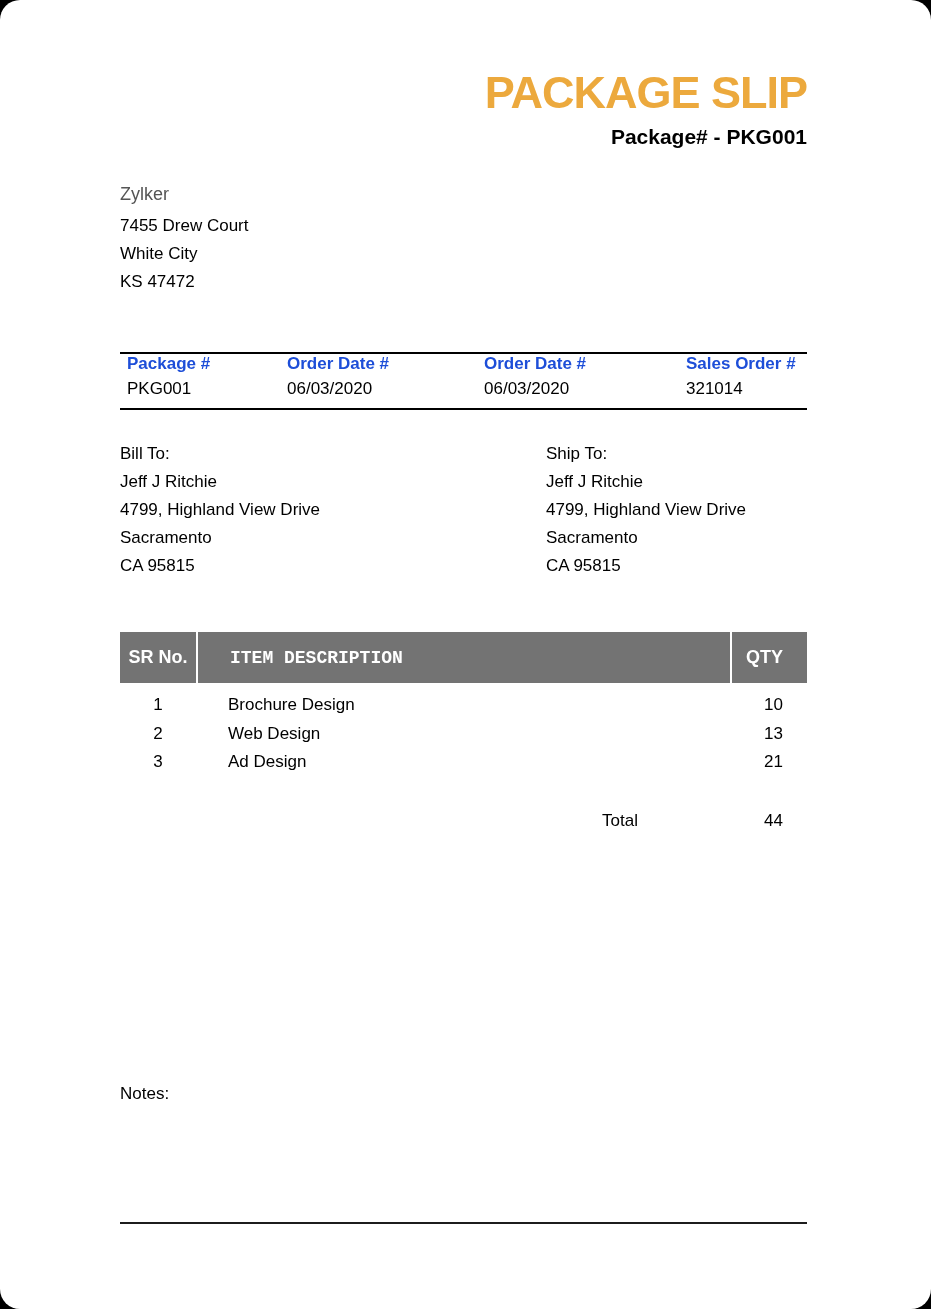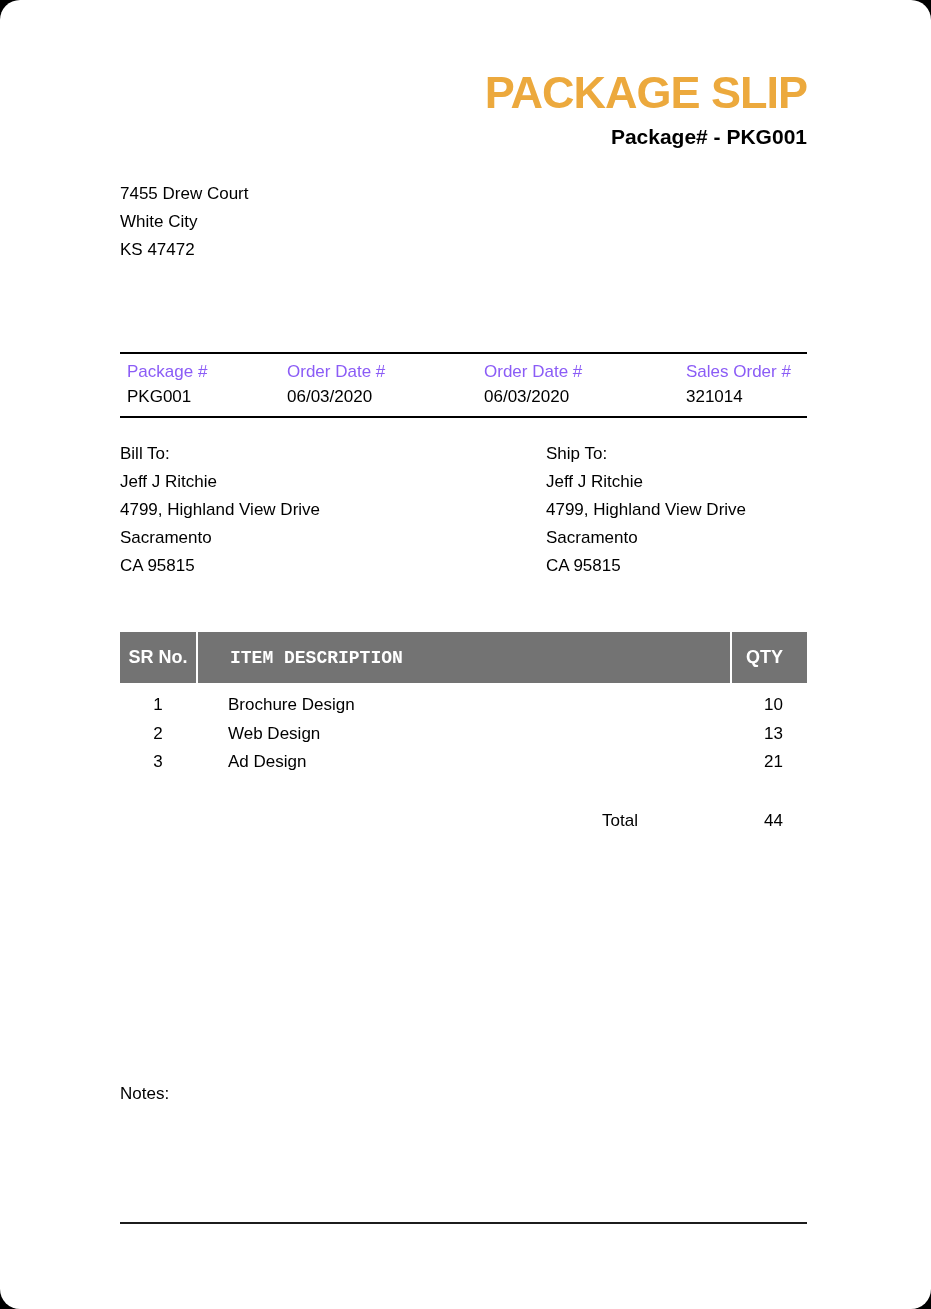--- a/index.html
+++ b/index.html
@@ -41,23 +41,23 @@
     border-collapse: collapse;
     border-top: 2px solid #000;
     border-bottom: 2px solid #000;
   }
   table.info-table th, table.info-table td {
     text-align: left;
     padding-left: 7px;
     font-size: 17px;
   }
   table.info-table th {
-    color: #8b5cf6;
-    font-weight: normal;
-    padding-top: 8px;
+    color: #1d4ed8;
+    font-weight: bold;
+    padding-top: 0;
     padding-bottom: 2px;
   }
   table.info-table td { padding-top: 3px; padding-bottom: 9px; }
   .col-w0 { width: 160px; } .col-w1 { width: 197px; }
   .col-w2 { width: 202px; } .col-w3 { width: 128px; }
 
   
   .addresses { top: 440px; display: flex; font-size: 17px; line-height: 28px; }
   .addr-col-bill { width: 426px; }
   .addr-col-ship { flex: 1; }
@@ -93,20 +93,21 @@
 <body>
 
 <div class="page">
 
   <div class="section doc-header">
     <div class="doc-title">PACKAGE SLIP</div>
     <div class="doc-pkgno">Package# - PKG001</div>
   </div>
 
   <div class="section from-block">
+    <div class="company-name">Zylker</div>
     <div>7455 Drew Court</div>
     <div>White City</div>
     <div>KS 47472</div>
   </div>
 
   <div class="section info-table-wrap">
     <table class="info-table">
       <colgroup>
         <col class="col-w0">
           <col class="col-w1">

